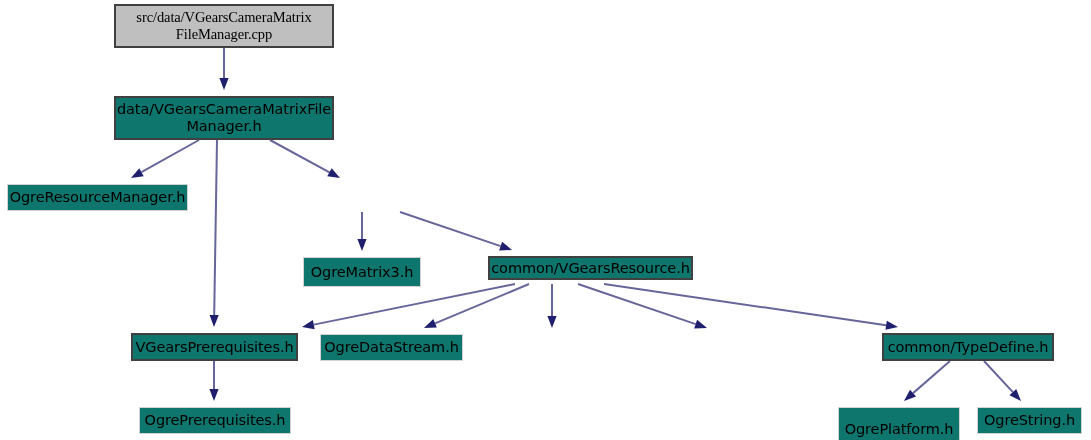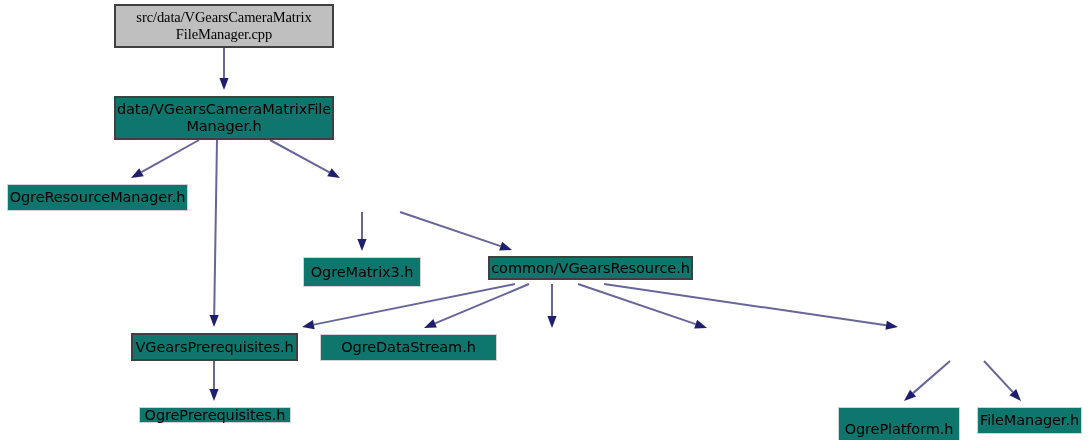--- a/index.html
+++ b/index.html
@@ -82,17 +82,18 @@
       <polygon points="1021,401 1009.4746387984934,395.31439984040327 1016.2283536426884,389.067213609523" fill="#1f1f6e"></polygon>
     </svg>
 <div class="node root" style="left: 114px; top: 4px; width: 220px; height: 44px; font-family: Liberation Serif, serif;"><span>src/data/VGearsCameraMatrix
 FileManager.cpp</span></div>
     <div class="node strong" style="left: 114px; top: 96px; width: 220px; height: 44px;"><span>data/VGearsCameraMatrixFile
 Manager.h</span></div>
     <div class="node" style="left: 7px; top: 184px; width: 181px; height: 27px;"><span>OgreResourceManager.h</span></div>
     <div class="node" style="left: 303px; top: 257px; width: 118px; height: 30px;"><span>OgreMatrix3.h</span></div>
     <div class="node strong" style="left: 448px; top: 256px; width: 205px; height: 24px; margin-left: 40px;"><span>common/VGearsResource.h</span></div>
     <div class="node strong" style="left: 131px; top: 333px; width: 167px; height: 28px; text-align: right;"><span>VGearsPrerequisites.h</span></div>
-    <div class="node" style="left: 320px; top: 334px; width: 177px; height: 27px;"><span>OgreDataStream.h</span></div>
-    <div class="node" style="left: 139px; top: 407px; width: 152px; height: 16px;"><span>OgrePrerequisites.h</span></div>
+    <div class="node" style="left: 320px; top: 334px; width: 143px; height: 27px;"><span>OgreDataStream.h</span></div>
+    <div class="node strong" style="left: 882px; top: 333px; width: 172px; height: 28px;"><span>common/TypeDefine.h</span></div>
+    <div class="node" style="left: 139px; top: 407px; width: 152px; height: 27px;"><span>OgrePrerequisites.h</span></div>
     <div class="node" style="left: 838px; top: 407px; width: 122px; height: 44px;"><span>OgrePlatform.h</span></div>
-    <div class="node" style="left: 977px; top: 407px; width: 105px; height: 27px;"><span>FileManager.h</span></div>
+    <div class="node" style="left: 977px; top: 407px; width: 105px; height: 27px;"><span>OgreString.h</span></div>
   </div>
 
 </body></html>

